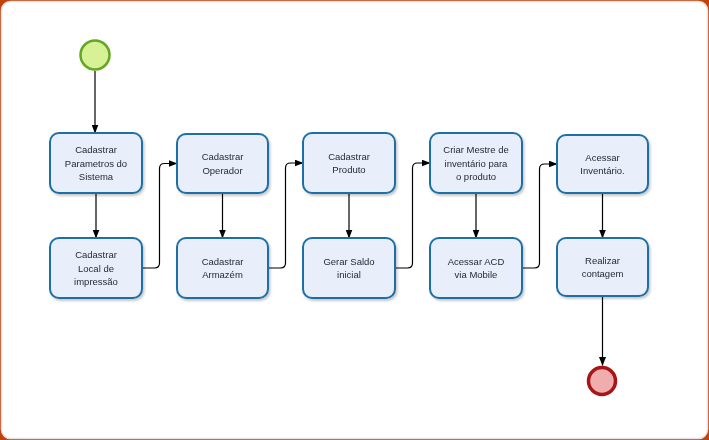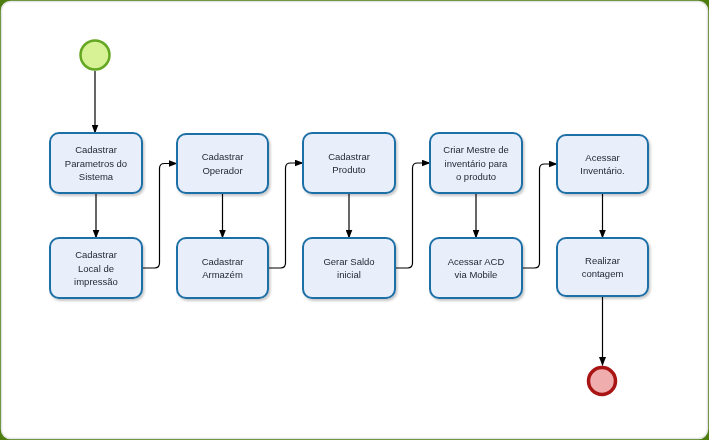--- a/index.html
+++ b/index.html
@@ -5,21 +5,21 @@
   html, body {
     margin: 0;
     padding: 0;
     background: #ffffff;
     font-family: "Liberation Sans", sans-serif;
   }
   .stage {
     position: relative;
     width: 709px;
     height: 440px;
-    background: #4d7c0f;
+    background: #c2410c;
     overflow: hidden;
   }
   svg { display: block; }
   text {
     font-family: "Liberation Sans", sans-serif;
     font-size: 9.5px;
   }
 </style>
 </head>
 <body>

